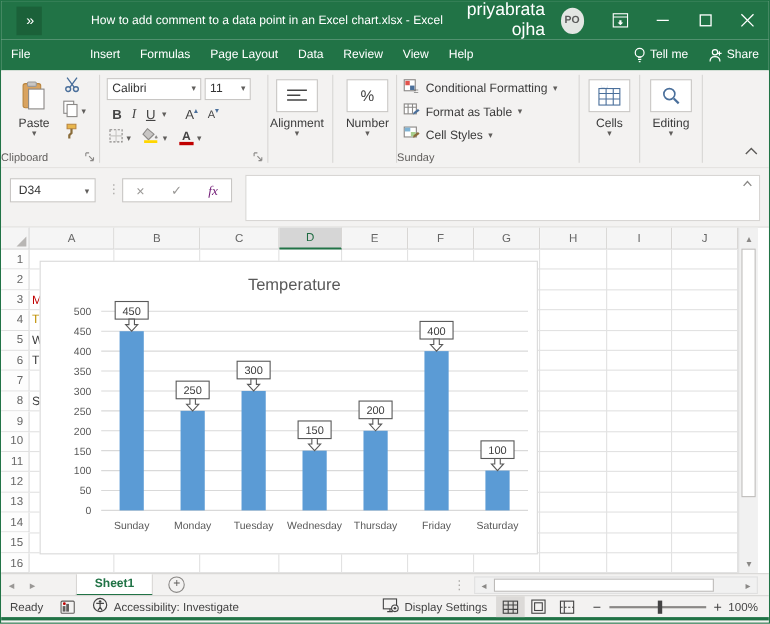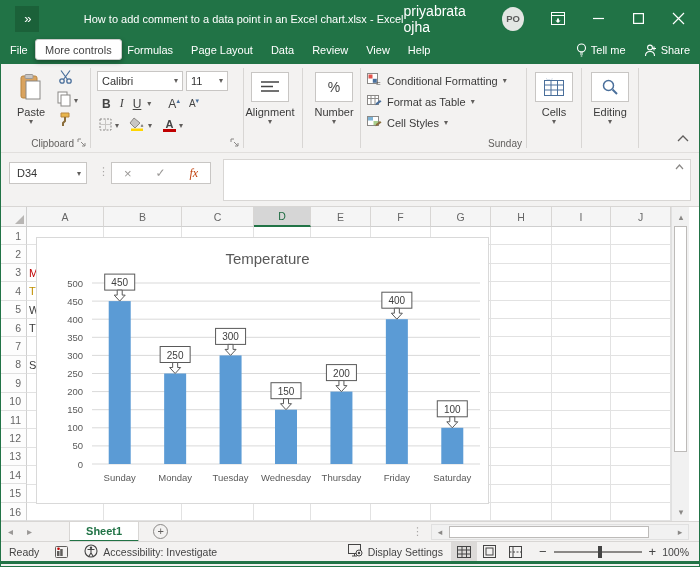--- a/index.html
+++ b/index.html
@@ -4,58 +4,58 @@
 <style>
   * { margin:0; padding:0; box-sizing:border-box; }
   html,body { width:700px; height:567px; }
   body { font-family:"Liberation Sans", sans-serif; background:#fff; }
   .window { position:relative; width:700px; height:567px; border:1px solid #217346; background:#f3f2f1; overflow:hidden; }
 
   
   .titlebar { position:absolute; top:0; left:0; right:0; height:35px; background:#217346; display:flex; align-items:center; color:#fff; }
   .qat-btn { width:26px; height:26px; margin-left:14px; background:#1b6139; display:flex; align-items:center; justify-content:center; font-size:13px; letter-spacing:-2px; }
   .tb-title { font-size:11px; margin-left:45px; white-space:nowrap; }
-  .tb-user { font-size:14px; margin-left:auto; }
+  .tb-user { font-size:16px; margin-left:auto;text-align:right; }
   .avatar { width:24px; height:24px; border-radius:50%; background:#e3e6e3; color:#5a5a5a; font-size:9.5px; font-weight:bold; display:flex; align-items:center; justify-content:center; margin:0 14px; }
   .win-btn { width:44px; height:35px; display:flex; align-items:center; justify-content:center; color:#fff; }
   .win-btn svg { display:block; }
 
   
   .tabrow { position:absolute; top:35px; left:0; right:0; height:28px; background:#217346; display:flex; align-items:center; color:#fff; font-size:11px; }
   .mtab { padding:0 9px; height:28px; display:flex; align-items:center; gap:4px; white-space:nowrap; }
   .mtab-spacer { width:36px; }
   .mtab-grow { flex:1; }
   .tooltip { position:absolute; left:34px; top:38px; height:21px; padding:0 9px; background:#fff; border:1px solid #ccc; border-radius:3px; box-shadow:0 2px 5px rgba(0,0,0,.35); color:#444; font-size:11px; display:flex; align-items:center; z-index:30; }
 
   
   .ribbon { position:absolute; top:63px; left:0; right:0; height:89px; background:#f3f2f1; border-bottom:1px solid #e1dfdd; }
   .rgroup { position:absolute; top:0; bottom:0; }
   .rsep { position:absolute; top:4px; bottom:4px; width:1px; background:#d8d6d4; }
-  .glabel { position:absolute; bottom:3px; left:0; right:4px; text-align:right; font-size:10px; color:#605e5c; }
+  .glabel { position:absolute; bottom:3px; left:0; right:4px; text-align:left; font-size:10px; color:#605e5c; }
   .launcher { position:absolute; bottom:3px; font-size:9px; color:#8a8886; }
   .bigbtn { position:absolute; top:4px; width:52px; height:66px; display:flex; flex-direction:column; align-items:center; justify-content:flex-start; color:#3b3b3b; font-size:11px; }
   .bigbtn .bicon { height:30px; display:flex; align-items:center; margin-top:4px; }
   .bigbtn .blabel { margin-top:4px; }
   .chev { font-size:8px; color:#605e5c; line-height:7px; }
   .smallrow { display:flex; align-items:center; gap:3px; height:21px; }
   .combo { background:#fff; border:1px solid #c8c6c4; height:20px; display:flex; align-items:center; justify-content:space-between; padding:0 4px; font-size:11px; color:#333; }
   .fmtbtn { font-size:12px; color:#444; padding:0 3px; }
   .iconbox { width:40px; height:40px; border:1px solid #c8c6c4; background:#fff; display:flex; align-items:center; justify-content:center; }
   .stylesrow { display:flex; align-items:center; gap:5px; font-size:11px; color:#3b3b3b; height:21px; white-space:nowrap; }
   .collapse-chevron { position:absolute; right:10px; bottom:6px; color:#605e5c; }
 
   
   .formularow { position:absolute; top:152px; left:0; right:0; height:54px; background:#f3f2f1; border-bottom:1px solid #d8d6d4; }
   .namebox { position:absolute; left:8px; top:9px; width:78px; height:22px; background:#fff; border:1px solid #c8c6c4; display:flex; align-items:center; font-size:11px; color:#333; padding-left:7px; }
   .namebox .nb-arrow { margin-left:auto; padding-right:5px; }
   .fdots { position:absolute; left:97px; top:12px; color:#a9a7a5; font-size:11px; }
   .fbtns { position:absolute; left:110px; top:9px; width:100px; height:22px; background:#fff; border:1px solid #c8c6c4; display:flex; align-items:center; justify-content:space-around; }
   .fx-x { color:#9a9896; font-size:13px; }
   .fx-check { color:#9a9896; font-size:12px; }
-  .fx-fx { color:#c2410c; font-style:italic; font-size:12px; font-family:"Liberation Serif", serif; }
+  .fx-fx { color:#701a75; font-style:italic; font-size:12px; font-family:"Liberation Serif", serif; }
   .finput { position:absolute; left:222px; top:6px; right:8px; height:42px; background:#fff; border:1px solid #d8d6d4; }
   .finput .expand { position:absolute; right:6px; top:2px; color:#8a8886; font-size:9px; }
 
   
   .sheet { position:absolute; top:206px; left:0; width:698px; height:314px; background:#fff; }
   .corner { position:absolute; left:0; top:0; width:26px; height:20px; background:#f5f5f5; border-right:1px solid #cfcfcf; border-bottom:1px solid #cfcfcf; }
   .corner .tri { position:absolute; right:2px; bottom:2px; width:0; height:0; border-left:9px solid transparent; border-bottom:9px solid #b8b6b4; }
   .colheaders { position:absolute; left:26px; top:0; height:20px; display:flex; }
   .colh { height:20px; border-right:1px solid #d8d6d4; border-bottom:1px solid #cfcfcf; background:#f5f5f5; color:#666; font-size:10.5px; display:flex; align-items:center; justify-content:center; }
   .colh.sel { background:#d6d6d6; color:#1e6b41; border-bottom:2px solid #217346; }
@@ -162,21 +162,20 @@
       </span>
       <span class="mtab">
         <svg width="13" height="13" viewBox="0 0 13 13">
           <circle cx="6" cy="3.5" r="2.4" fill="none" stroke="#fff" stroke-width="1.1"></circle>
           <path d="M1.5 12 c0-3 2-4.5 4.5-4.5 s4.5 1.5 4.5 4.5" fill="none" stroke="#fff" stroke-width="1.1"></path>
           <path d="M10 2.5 v4 M8 4.5 h4" stroke="#fff" stroke-width="1.1"></path>
         </svg>
         <span>Share</span>
       </span>
     </div>
-  <div class="tooltip">More controls</div>
 
   <div class="ribbon">
 
     <div class="rgroup" style="left:0; width:89px;">
       <div class="bigbtn" style="left:4px;">
         <span class="bicon">
           <svg width="22" height="26" viewBox="0 0 22 26">
               <rect x="1" y="2" width="16" height="22" rx="2" fill="#d9a35f" stroke="#b9853f"></rect>
               <rect x="5" y="0.5" width="8" height="4" rx="1" fill="#c8c6c4" stroke="#9a9896"></rect>
               <rect x="6" y="7" width="14" height="18" fill="#fff" stroke="#8a8886"></rect>

